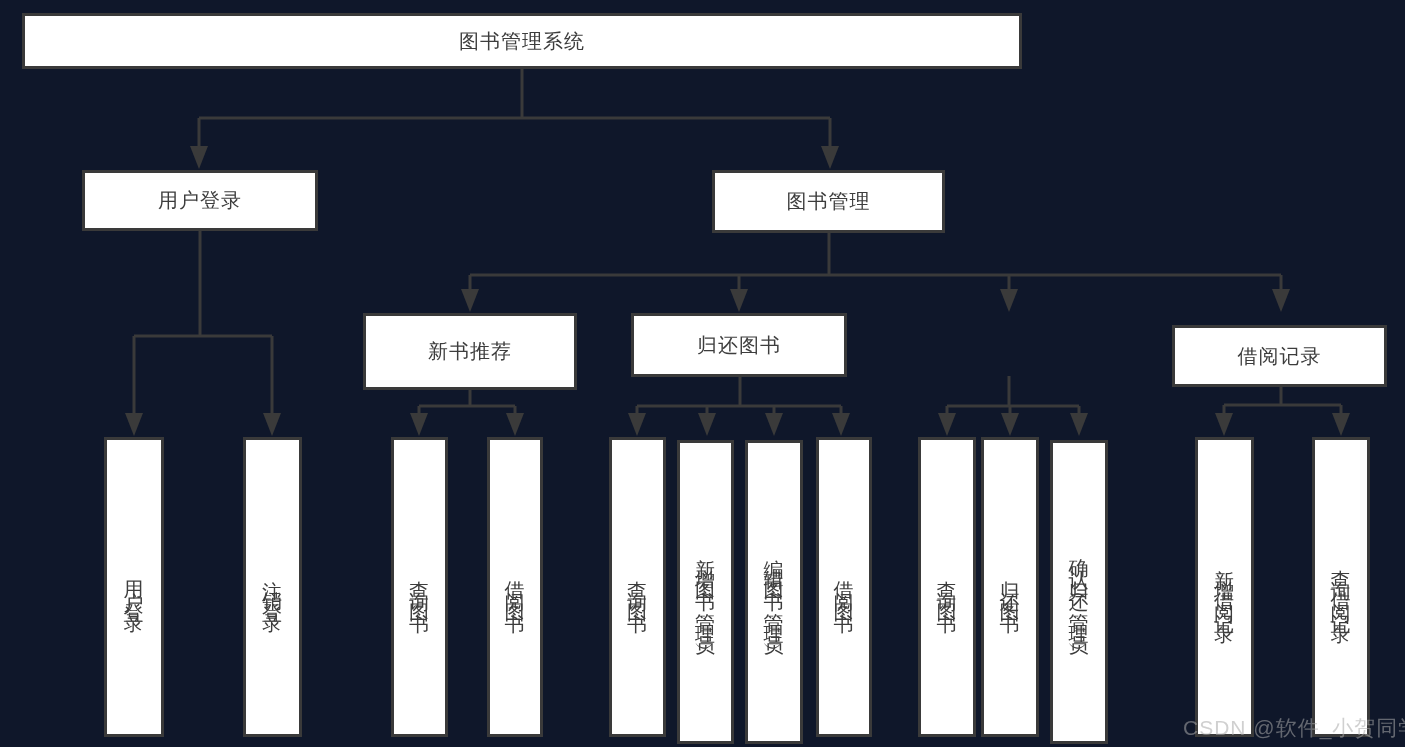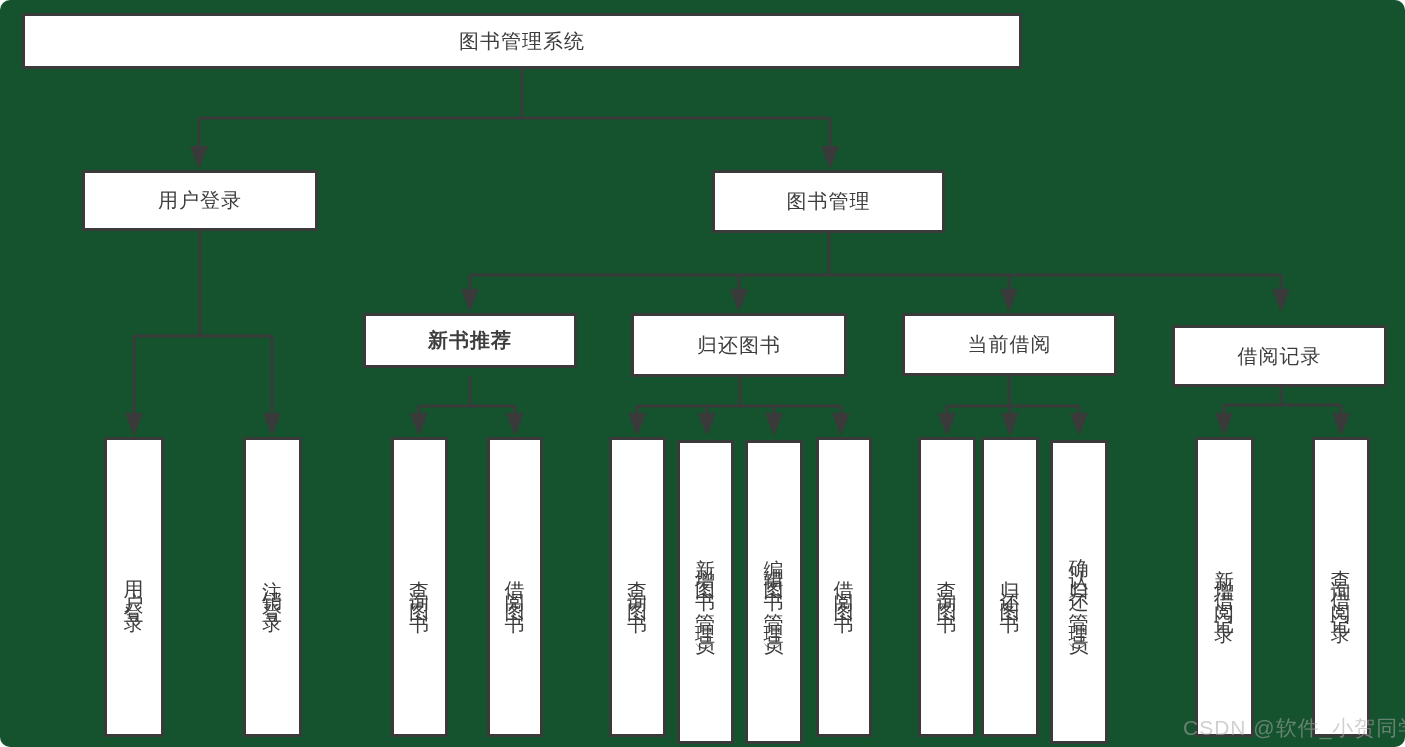--- a/index.html
+++ b/index.html
@@ -1,22 +1,21 @@
 <!DOCTYPE html>
 <html><head>
 <meta charset="utf-8">
 <style>
   html,body{margin:0;padding:0;background:#ffffff;}
   .canvas{
     position:relative;
     width:1405px;height:747px;
-    background:#14532d;
+    background:#0f172a;
     font-family:"Liberation Sans","DejaVu Sans",sans-serif;
     overflow:hidden;
-    border-radius:10px;
   }
   .connectors{position:absolute;left:0;top:0;z-index:1;}
   .box{
     position:absolute;
     box-sizing:border-box;
     border:3px solid #3a3a3a;
     background:#ffffff;
     color:#3d3d3d;
     display:flex;
     align-items:center;
@@ -84,23 +83,22 @@
       <polygon points="1215,413 1233,413 1224,436"></polygon>
       <polygon points="1332,413 1350,413 1341,436"></polygon>
     </g>
   </svg>
 
   <div class="box h" style="left:22px;top:13px;width:1000px;height:56px;">图书管理系统</div>
 
   <div class="box h" style="left:82px;top:170px;width:236px;height:61px;">用户登录</div>
   <div class="box h" style="left:712px;top:170px;width:233px;height:63px;text-align:right;">图书管理</div>
 
-  <div class="box h" style="left:363px;top:313px;width:214px;height:55px;font-weight:bold;">新书推荐</div>
+  <div class="box h" style="left:363px;top:313px;width:214px;height:77px;">新书推荐</div>
   <div class="box h" style="left:631px;top:313px;width:216px;height:64px;">归还图书</div>
-  <div class="box h" style="left:902px;top:313px;width:215px;height:63px;">当前借阅</div>
   <div class="box h" style="left:1172px;top:313px;width:215px;height:62px;margin-top:12px;">借阅记录</div>
 
   <div class="box v" style="left:104px;top:437px;width:60px;height:300px;">用户登录</div>
   <div class="box v" style="left:243px;top:437px;width:59px;height:300px;">注销登录</div>
 
   <div class="box v" style="left:391px;top:437px;width:57px;height:300px;">查询图书</div>
   <div class="box v" style="left:487px;top:437px;width:56px;height:300px;">借阅图书</div>
 
   <div class="box v" style="left:609px;top:437px;width:57px;height:300px;">查询图书</div>
   <div class="box v" style="left:677px;top:440px;width:57px;height:304px;">新增图书（管理员）</div>

